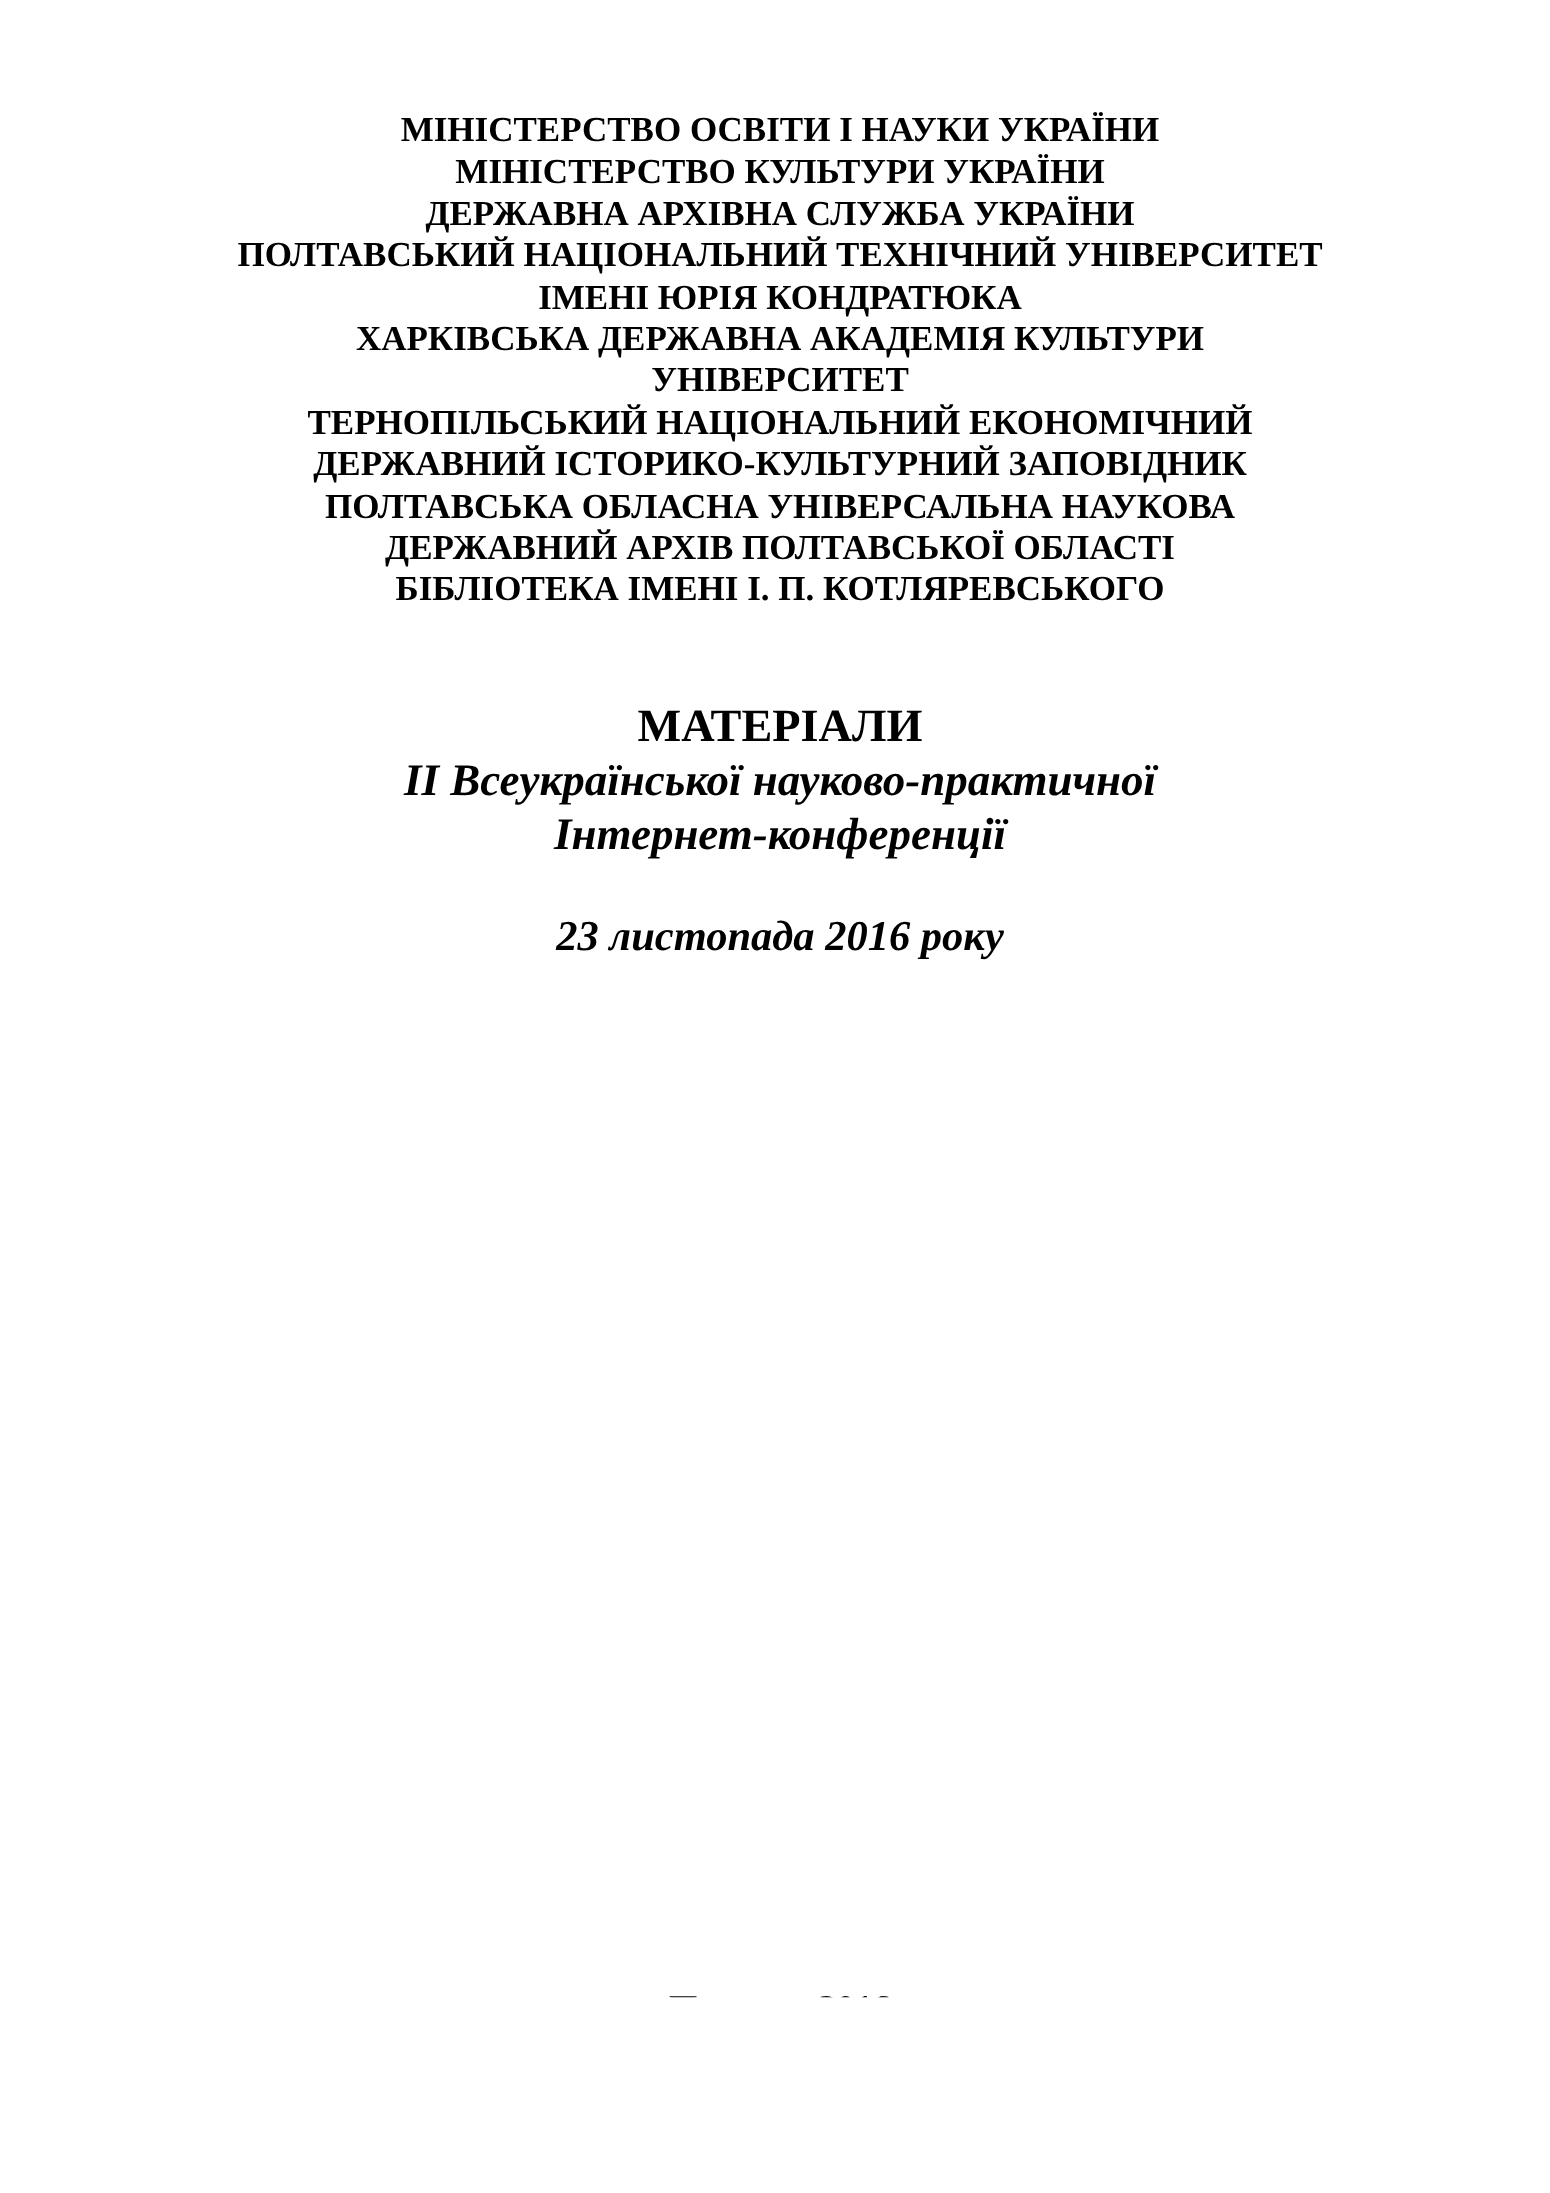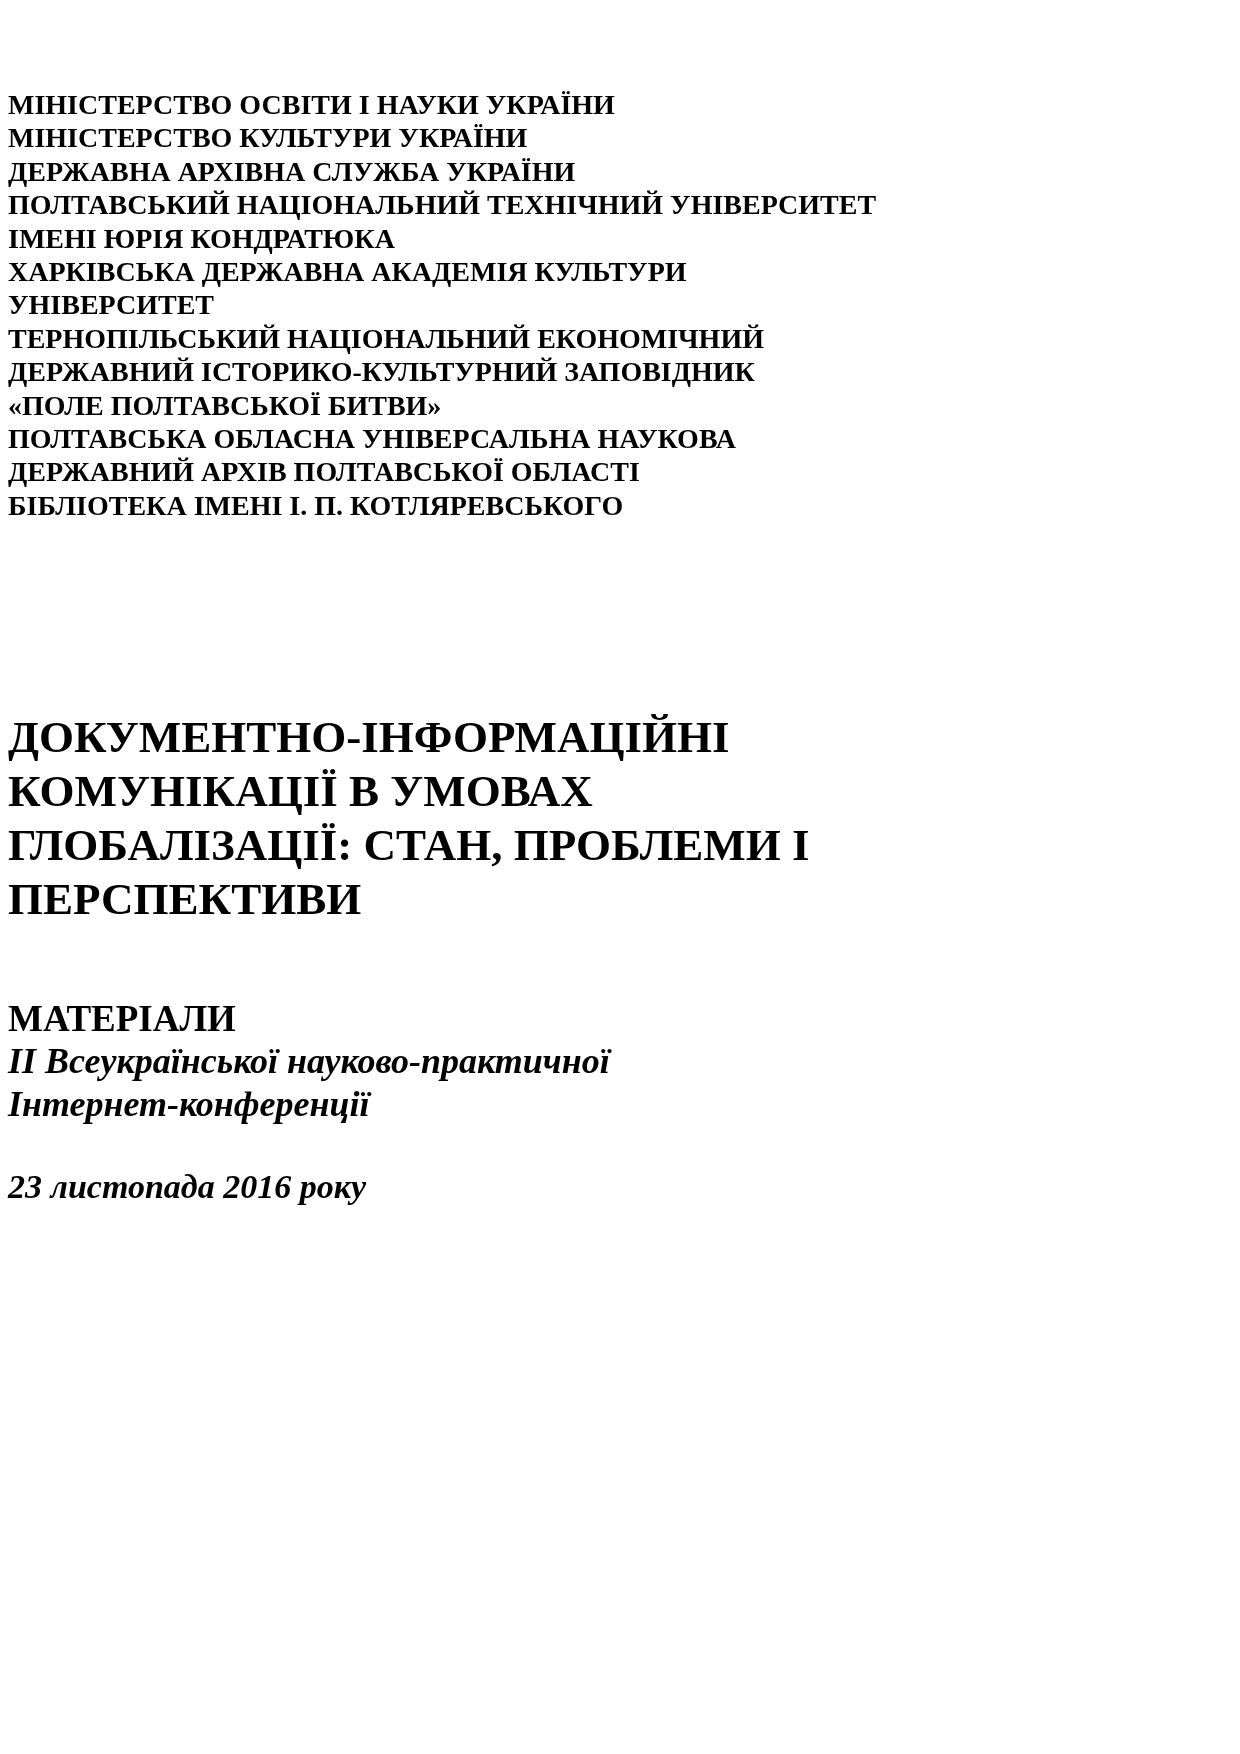--- a/index.html
+++ b/index.html
@@ -10,21 +10,21 @@
   }
   .page {
     position: relative;
     width: 1240px;
     height: 1598px;
     margin: 0 auto;
     background: #ffffff;
     color: #000000;
     font-family: "Liberation Serif", "DejaVu Serif", serif;
     font-weight: bold;
-    text-align: left;
+    text-align: center;
     box-sizing: border-box;
     padding-left: 8px; 
     overflow: hidden;
   }
   .orgs {
     padding-top: 88px;
     font-size: 28px;
     line-height: 33.4px;
   }
   .title {
@@ -66,32 +66,25 @@
   <div class="orgs">
     <div>МІНІСТЕРСТВО ОСВІТИ І НАУКИ УКРАЇНИ</div>
     <div>МІНІСТЕРСТВО КУЛЬТУРИ УКРАЇНИ</div>
     <div>ДЕРЖАВНА АРХІВНА СЛУЖБА УКРАЇНИ</div>
     <div>ПОЛТАВСЬКИЙ НАЦІОНАЛЬНИЙ ТЕХНІЧНИЙ УНІВЕРСИТЕТ</div>
     <div>ІМЕНІ ЮРІЯ КОНДРАТЮКА</div>
     <div>ХАРКІВСЬКА ДЕРЖАВНА АКАДЕМІЯ КУЛЬТУРИ</div>
     <div>УНІВЕРСИТЕТ</div>
     <div>ТЕРНОПІЛЬСЬКИЙ НАЦІОНАЛЬНИЙ ЕКОНОМІЧНИЙ</div>
     <div>ДЕРЖАВНИЙ ІСТОРИКО-КУЛЬТУРНИЙ ЗАПОВІДНИК</div>
-    <div>«ПОЛЕ ПОЛТАВСЬКОЇ БИТВИ»</div>
     <div>ПОЛТАВСЬКА ОБЛАСНА УНІВЕРСАЛЬНА НАУКОВА</div>
     <div>ДЕРЖАВНИЙ АРХІВ ПОЛТАВСЬКОЇ ОБЛАСТІ</div>
     <div>БІБЛІОТЕКА ІМЕНІ І. П. КОТЛЯРЕВСЬКОГО</div>
   </div>
 
-  <h1 class="title">
-    <div>ДОКУМЕНТНО-ІНФОРМАЦІЙНІ</div>
-    <div>КОМУНІКАЦІЇ В УМОВАХ</div>
-    <div>ГЛОБАЛІЗАЦІЇ: СТАН, ПРОБЛЕМИ І</div>
-    <div>ПЕРСПЕКТИВИ</div>
-  </h1>
 
   <div class="materials">МАТЕРІАЛИ</div>
 
   <div class="subtitle">
     <div>ІІ Всеукраїнської науково-практичної</div>
     <div>Інтернет-конференції</div>
   </div>
 
   <div class="date">23 листопада 2016 року</div>
 

